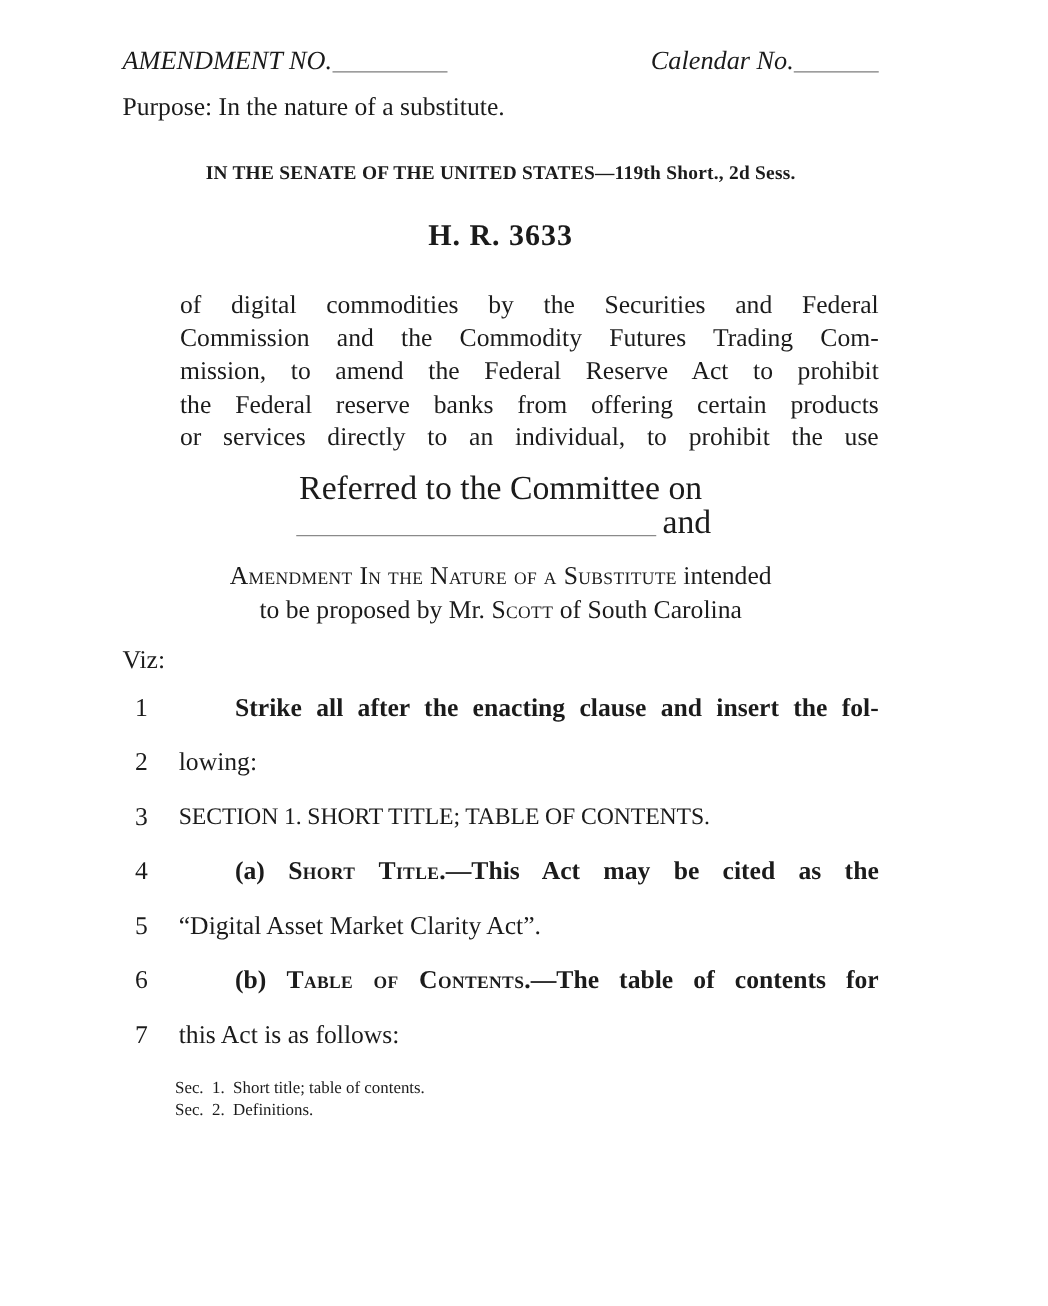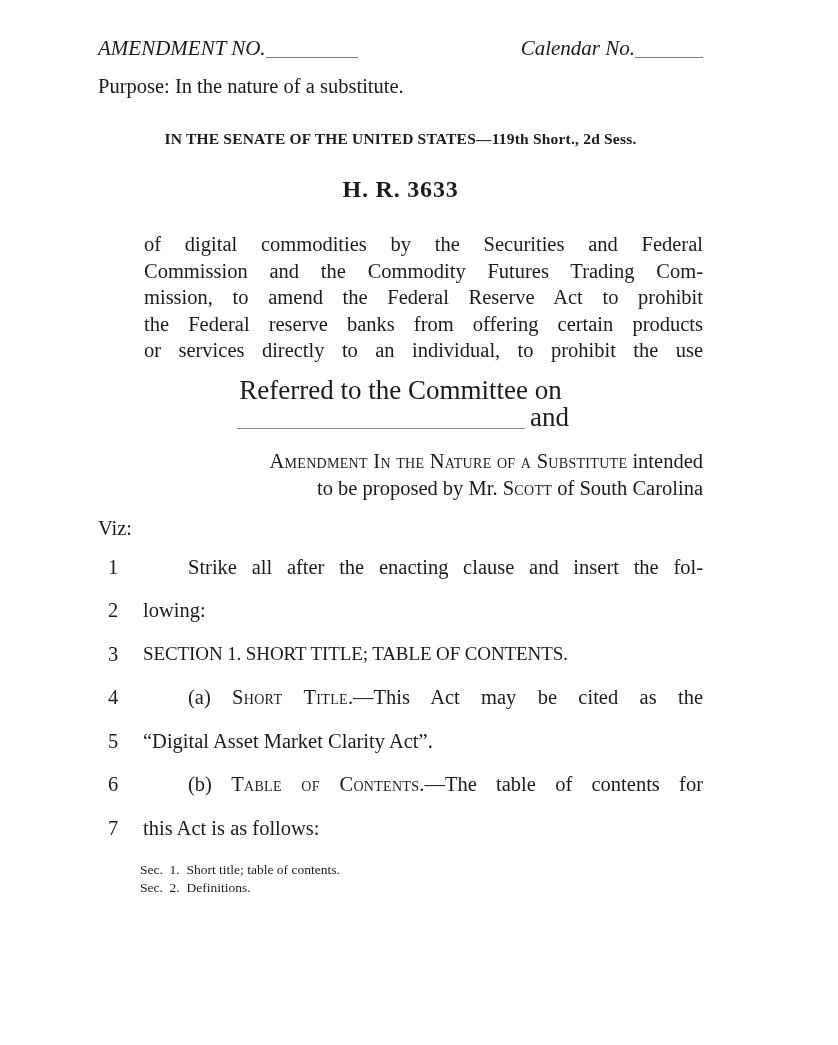--- a/index.html
+++ b/index.html
@@ -36,32 +36,32 @@
     font-size:24px; line-height:28px; letter-spacing:0.8px;
   }
 
   .longtitle { margin-top:28px; font-size:20.5px; line-height:26.5px; }
   .lt-line.cont { margin-left:46px; }
   .jl { text-align:justify; text-align-last:justify; }
 
   .referral { margin-top:13px; text-align:center; font-size:27px; line-height:27px; }
   .ordered  { margin-top:16px; text-align:center; font-size:20.5px; line-height:27px; }
 
-  .amend-head { margin-top:17px; text-align:right; font-size:20.5px; line-height:27px; }
+  .amend-head { margin-top:17px; text-align:center; font-size:20.5px; line-height:27px; }
   .sc { font-variant:small-caps; letter-spacing:0.3px; }
 
   .viz { margin-top:15px; font-size:20.5px; line-height:23px; }
 
   .body-lines { margin-top:16px; }
   .brow {
     position:relative; padding-left:45px;
     font-size:20.5px; line-height:22px; margin-bottom:21.5px;
   }
   .lnum { position:absolute; left:10px; top:0; }
-  .indent { text-indent:45px; }
+  .indent { text-indent:45px;font-weight:bold; }
   .bold-head { font-weight:normal; font-size:19px; letter-spacing:-0.1px; }
 
   .toc { margin-top:22px; margin-left:42px; font-size:13.5px; line-height:18.5px; }
   .toc-line { white-space:pre; }
 </style>
 </head>
 <body>
 
 <div class="content">
 

